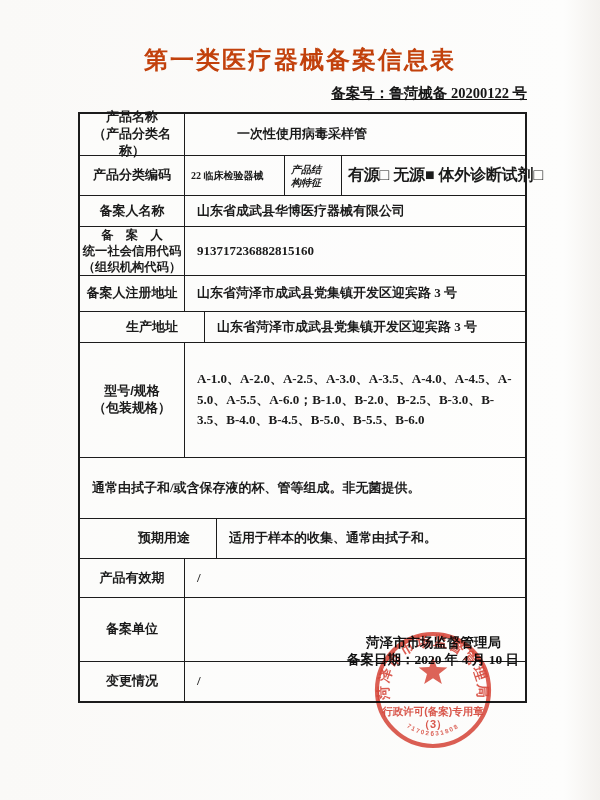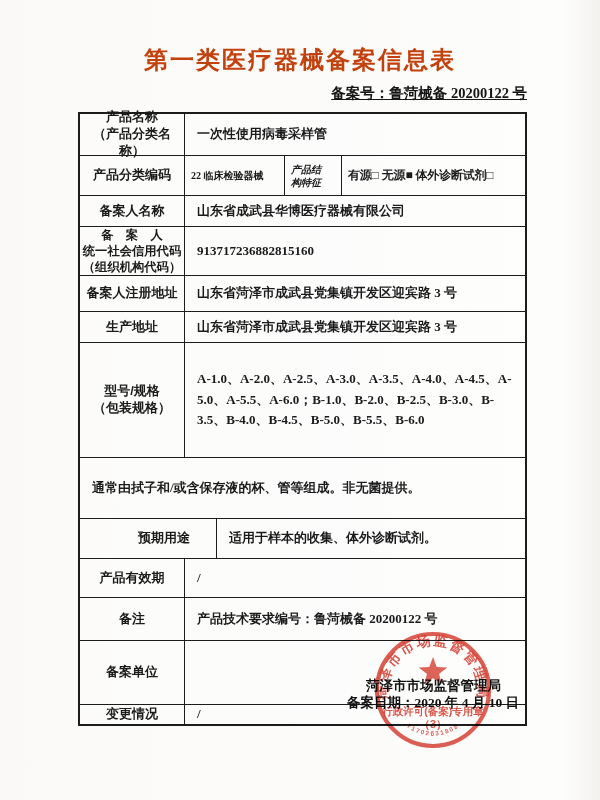--- a/index.html
+++ b/index.html
@@ -19,47 +19,47 @@
     font-size:14.5px;font-weight:700;color:#161616;
     font-family:"Liberation Serif","Liberation Sans",serif;
     text-decoration:underline;
   }
   .form-table{
     position:absolute;left:78px;top:112px;width:449px;
     border:2px solid #1c1c1c;box-sizing:border-box;
     background:rgba(255,255,255,0.35);
   }
   .row{display:flex;border-top:1.5px solid #1c1c1c;box-sizing:border-box;}
-  .row:first-child{border-top:none;}
+  .row:first-child{border-top:none;gap:40px;}
   .cell{box-sizing:border-box;}
   .label{
     flex:0 0 105px;width:105px;border-right:1.5px solid #1c1c1c;
     display:flex;align-items:center;justify-content:center;
     text-align:center;font-size:13px;font-weight:700;line-height:1.3;
     white-space:pre-line;padding:1px;
   }
   .label.small{font-size:12.3px;line-height:1.32;}
   .value{
     flex:1;display:flex;align-items:center;
     padding:3px 6px 3px 12px;font-size:13px;font-weight:700;line-height:1.55;
     font-family:"Liberation Serif","Liberation Sans",serif;
   }
   .value.nowrap{white-space:nowrap;}
   .subcell{
     border-right:1.5px solid #1c1c1c;display:flex;align-items:center;
     font-size:10px;font-weight:700;line-height:1.3;
   }
   .code-cell{flex:0 0 100px;width:100px;padding:2px 6px;font-family:"Liberation Serif",serif;}
   .struct-cell{flex:0 0 57px;width:57px;padding:2px 6px;text-align:left;font-style:italic;}
-  .options-cell{flex:1;border-right:none;padding:2px 4px 2px 6px;font-size:12px;letter-spacing:-0.2px;white-space:nowrap;}
+  .options-cell{flex:1;border-right:none;padding:2px 4px 2px 6px;font-size:16px;letter-spacing:-0.2px;white-space:nowrap;}
   
   .r1{height:41px;} .r2{height:40px;} .r3{height:31px;} .r4{height:49px;}
-  .r5{height:36px;} .r6{height:31px;} .r7{height:115px;} .r8{height:61px;}
+  .r5{height:36px;} .r6{height:31px;padding-left:20px;} .r7{height:115px;} .r8{height:61px;}
   .r9{height:40px;padding-left:32px;} .r10{height:39px;} .r11{height:43px;} .r12{height:64px;gap:16px;}
-  .r13{height:20px;}
+  .r13{height:40px;}
   .r7 .value{align-items:center;line-height:1.6;padding-right:4px;}
   .unit-cell{position:relative;}
   .unit-sign{
     position:absolute;right:6px;bottom:-7px;text-align:right;
     font-size:13.5px;font-weight:700;line-height:17px;color:#111;
     font-family:"Liberation Serif",serif;white-space:nowrap;
   }
   .unit-sign .authority{padding-right:18px;display:block;}
   .unit-sign .record-date{display:block;}
   .stamp{
@@ -120,32 +120,28 @@
 （包装规格）</div>
     <div class="cell value">A-1.0、A-2.0、A-2.5、A-3.0、A-3.5、A-4.0、A-4.5、A-5.0、A-5.5、A-6.0；B-1.0、B-2.0、B-2.5、B-3.0、B-3.5、B-4.0、B-4.5、B-5.0、B-5.5、B-6.0</div>
   </div>
 
   <div class="row r8">
     <div class="cell value nowrap">通常由拭子和/或含保存液的杯、管等组成。非无菌提供。</div>
   </div>
 
   <div class="row r9">
     <div class="cell label">预期用途</div>
-    <div class="cell value">适用于样本的收集、体外诊断试剂。</div>
+    <div class="cell value">适用于样本的收集、通常由拭子和。</div>
   </div>
 
   <div class="row r10">
     <div class="cell label">产品有效期</div>
     <div class="cell value">/</div>
   </div>
 
-  <div class="row r11">
-    <div class="cell label">备注</div>
-    <div class="cell value">产品技术要求编号：鲁菏械备 20200122 号</div>
-  </div>
 
   <div class="row r12">
     <div class="cell label">备案单位</div>
     <div class="cell value unit-cell">
       <div class="unit-sign">
         <span class="authority">菏泽市市场监督管理局</span>
         <span class="record-date">备案日期：2020 年 4 月 10 日</span>
       </div>
     </div>
   </div>

